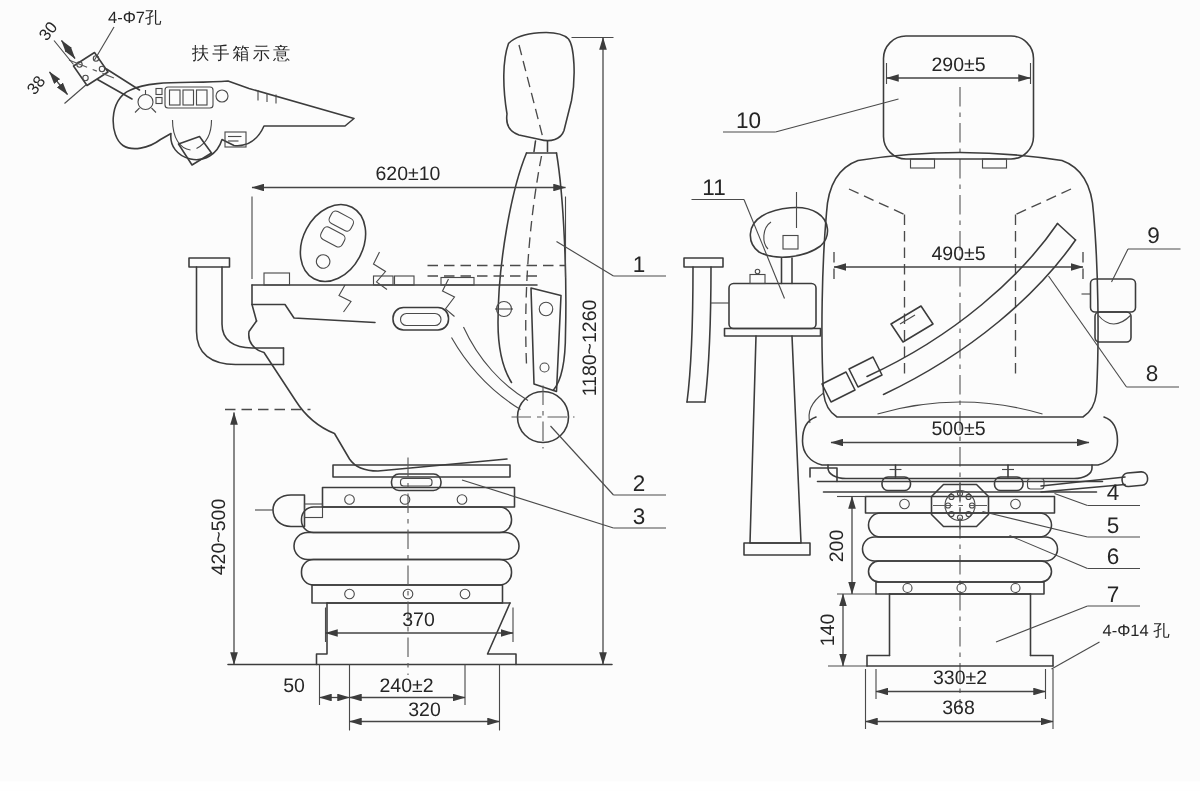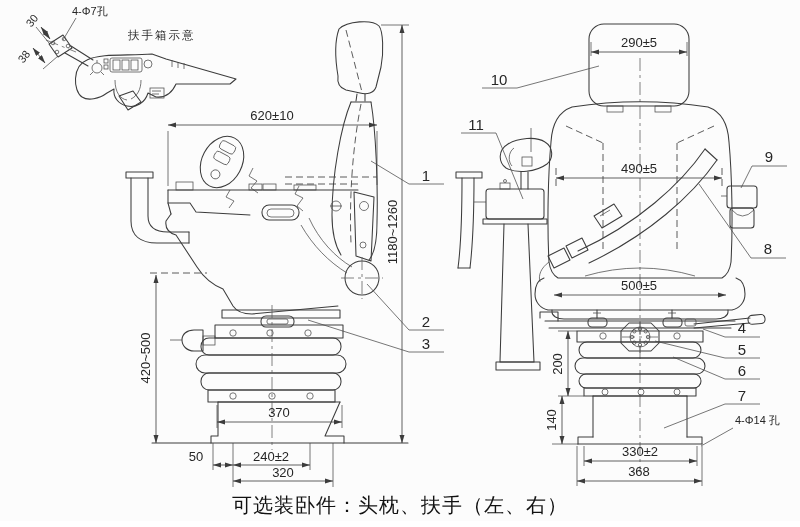--- a/index.html
+++ b/index.html
@@ -420,14 +420,13 @@
       <line class="thin" x1="725" y1="379" x2="673" y2="357"></line>
     </g>
     <g>
       <text class="call" x="742" y="401" text-anchor="middle">7</text>
       <line class="thin" x1="725" y1="404" x2="760" y2="404"></line>
       <line class="thin" x1="725" y1="404" x2="664" y2="428"></line>
     </g>
   </g>
 </svg>
 
-<div class="caption">可选装卧件：头枕、扶手（左、右）</div>
 </div>
 
 </body></html>

